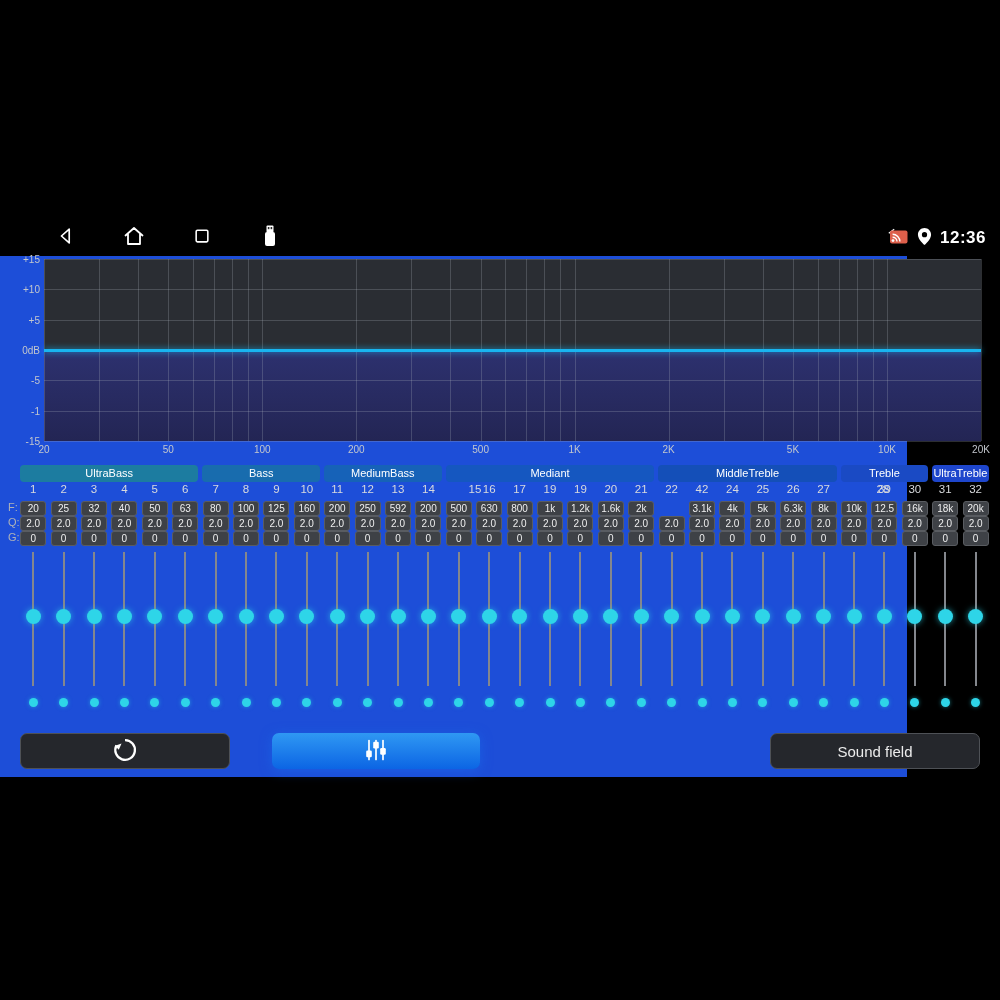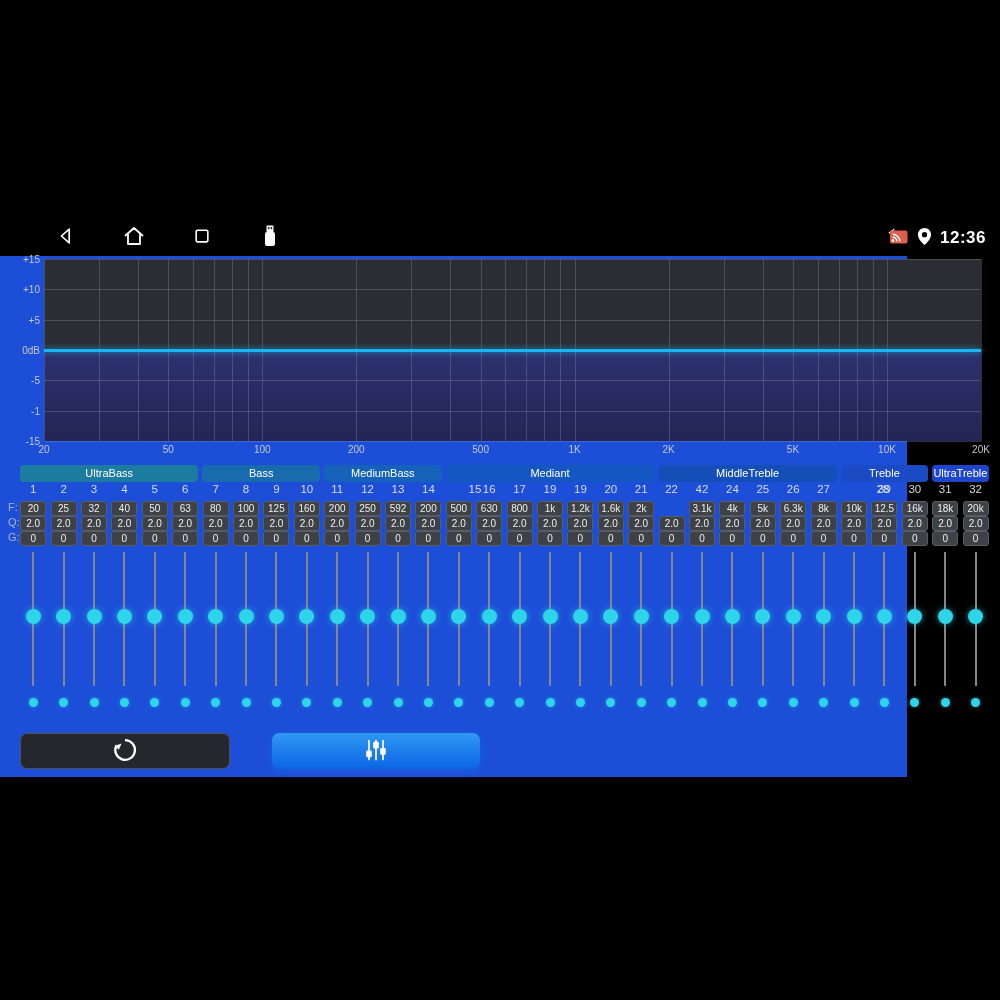--- a/index.html
+++ b/index.html
@@ -406,14 +406,17 @@
             <line x1="14" y1="1.5" x2="14" y2="20.5"></line>
             <line x1="21" y1="1.5" x2="21" y2="20.5"></line>
           </g>
           <g fill="#fff">
             <rect x="4.2" y="11.5" width="5.6" height="6.8" rx="1.3"></rect>
             <rect x="11.2" y="2.8" width="5.6" height="6.8" rx="1.3"></rect>
             <rect x="18.2" y="9" width="5.6" height="6.8" rx="1.3"></rect>
           </g>
         </svg></span>
   </div>
+  <div class="btn" style="left:770px;width:210px;">
+    <span>Sound field</span>
+  </div>
 
 </div>
 
 </body></html>

